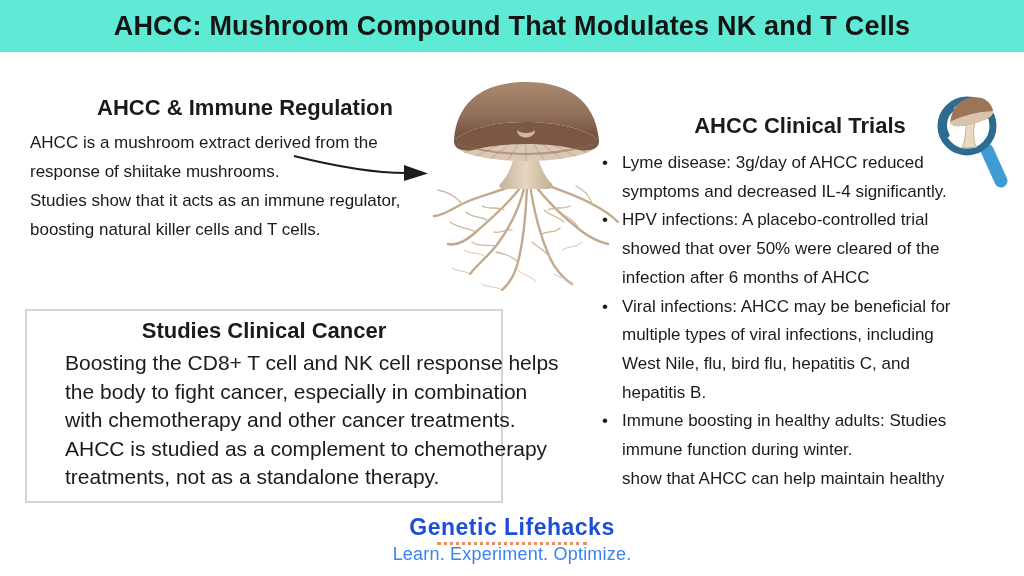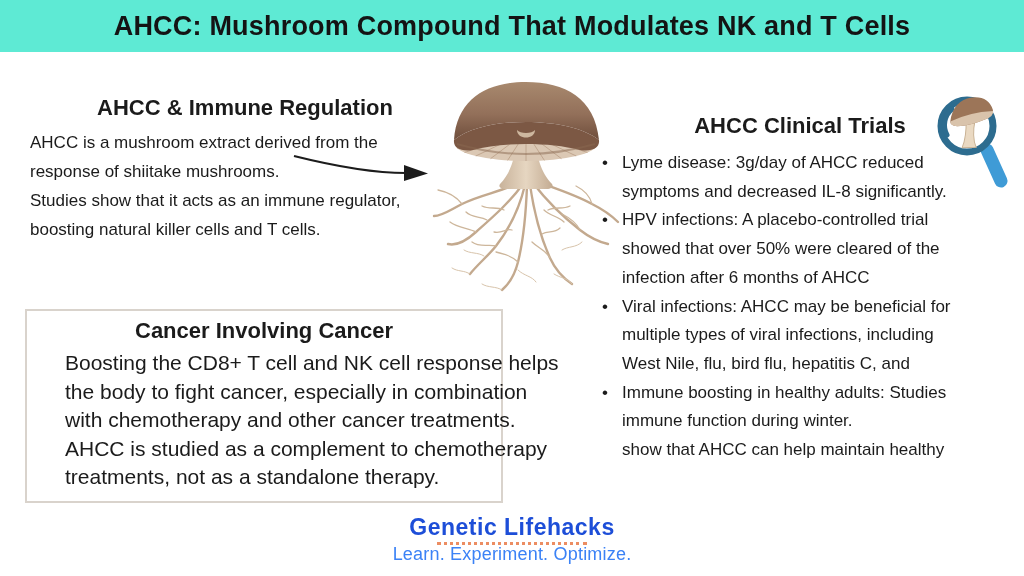--- a/index.html
+++ b/index.html
@@ -141,51 +141,52 @@
         <path d="M20,30 Q40,24 64,27 Q64,32 55,34 Q38,38 26,36 Q19,34 20,30 Z" fill="#d9c3ab"></path>
       </g>
     </svg>
   </div>
 
   <ul class="bullet-list">
       <li class="bullet">
         <span class="marker">•</span>
         <div class="bullet-body">
           <div class="tline"><span class="b">Lyme</span><span> disease: 3g/day of AHCC reduced</span></div>
-          <div class="tline"><span>symptoms and decreased IL-8 significantly.</span></div>
+          <div class="tline"><span>symptoms and decreased IL-4 significantly.</span></div>
         </div>
       </li>
       <li class="bullet">
         <span class="marker">•</span>
         <div class="bullet-body">
           <div class="tline"><span class="b">HPV</span><span> infections: A placebo-controlled trial</span></div>
           <div class="tline"><span>showed that </span><span class="b">over 50% were cleared</span><span> of the</span></div>
           <div class="tline"><span>infection after 6 months of AHCC</span></div>
         </div>
       </li>
       <li class="bullet">
         <span class="marker">•</span>
         <div class="bullet-body">
           <div class="tline"><span class="b">Viral</span><span> infections: AHCC may be beneficial for</span></div>
           <div class="tline"><span>multiple types of viral infections, including</span></div>
           <div class="tline"><span>West Nile, flu, bird flu, hepatitis C, and</span></div>
+          <div class="tline"><span>hepatitis B.</span></div>
         </div>
       </li>
       <li class="bullet">
         <span class="marker">•</span>
         <div class="bullet-body">
           <div class="tline"><span class="b">Immune boosting</span><span> in healthy adults: Studies</span></div>
           <div class="tline"><span>immune function during winter.</span></div>
           <div class="tline"><span>show that AHCC can help maintain healthy</span></div>
         </div>
       </li>
     </ul>
 
   <div class="cancer-box">
-    <div class="cancer-heading">Cancer Involving Cancer</div>
+    <div class="cancer-heading">Studies Clinical Cancer</div>
     <div class="cancer-text">
         <div class="tline"><span>Boosting the CD8+ T cell and NK cell response helps</span></div>
         <div class="tline"><span>the body to fight cancer, especially in </span><span class="b">combination</span></div>
         <div class="tline"><span>with chemotherapy and other cancer treatments.</span></div>
         <div class="tline"><span>AHCC is studied as a </span><span class="b">complement</span><span> to chemotherapy</span></div>
         <div class="tline"><span>treatments, not as a standalone therapy.</span></div>
       </div>
   </div>
 
   <div class="brand">

